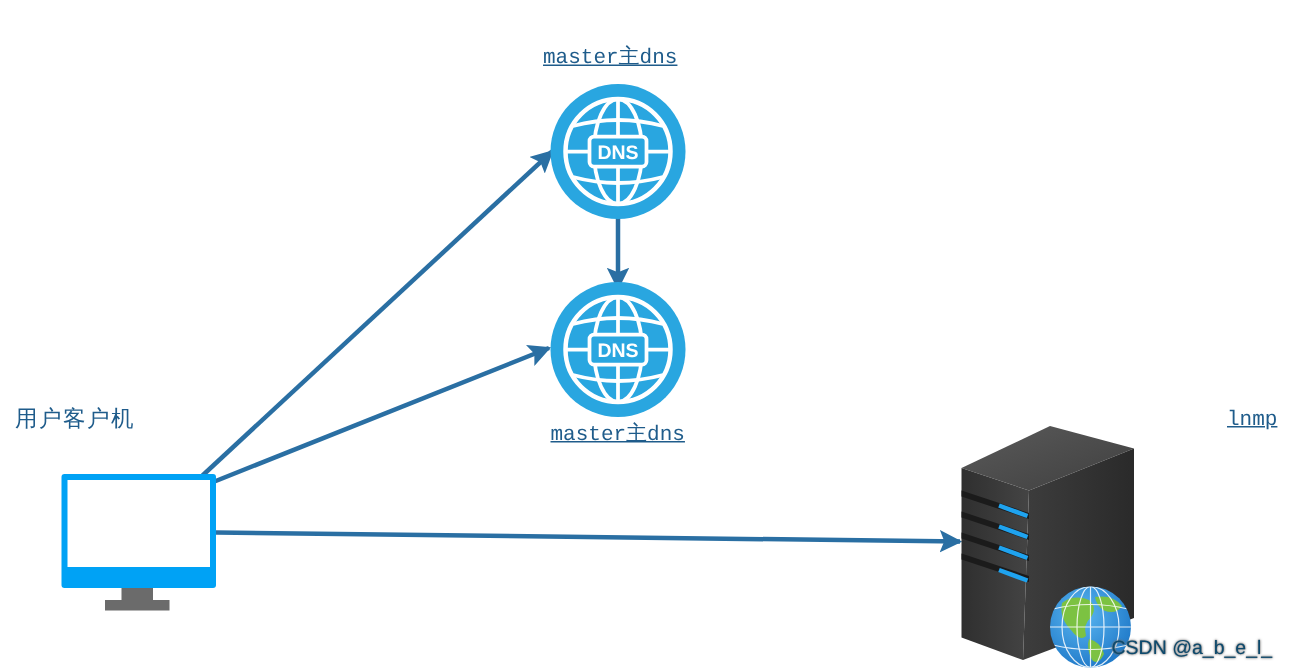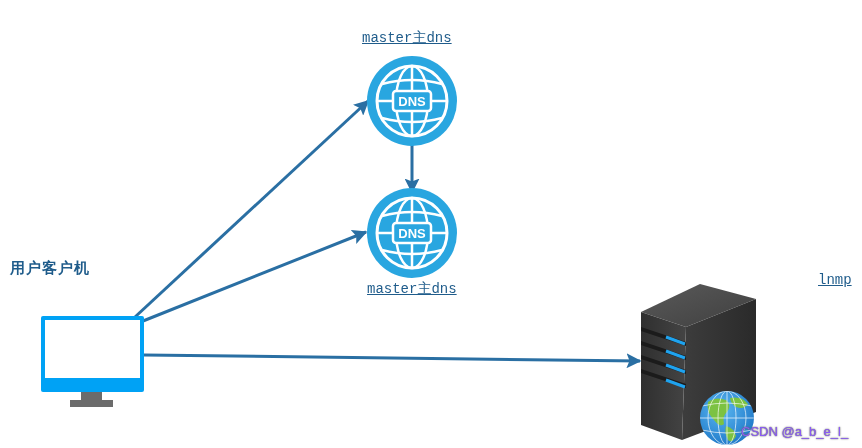--- a/index.html
+++ b/index.html
@@ -3,24 +3,24 @@
 <meta charset="utf-8">
 <style>
   html, body { margin: 0; padding: 0; background: #ffffff; }
   body { width: 862px; height: 448px; position: relative; overflow: hidden;
          font-family: "DejaVu Sans", sans-serif; }
   .label { position: absolute; color: #1f5c8b; white-space: nowrap; }
   .mono { font-family: "Liberation Mono", "DejaVu Sans Mono", monospace; font-size: 14px; text-decoration: underline; }
   .cjk { font-family: "DejaVu Sans", sans-serif; font-size: 15px; letter-spacing: 1px; }
   #lbl-master { left: 362px; top: 29px; }
   #lbl-slave  { left: 367px; top: 280px; }
-  #lbl-client { left: 10px;  top: 259px; font-weight: bold; }
+  #lbl-client { left: 10px;  top: 270px; }
   #lbl-lnmp   { left: 818px; top: 272px; }
   #watermark { position: absolute; left: 741px; top: 424px; font-size: 13px;
-               color: #8b5cf6; font-family: "Liberation Sans", sans-serif;
+               color: #0c4a6e; font-family: "Liberation Sans", sans-serif;
                text-shadow: 0 0 2px #777, 0 0 1px #555; }
   svg#canvas { position: absolute; left: 0; top: 0; }
 </style>
 </head>
 <body>
 
 <svg id="canvas" width="862" height="448" viewBox="0 0 862 448">
   <defs>
     <marker id="arrowhead" viewBox="0 0 10 10" refX="9" refY="5" markerWidth="5" markerHeight="5" orient="auto-start-reverse">
       <path d="M0,0 L10,5 L0,10 L2,5 z" fill="#2a6fa3"></path>

